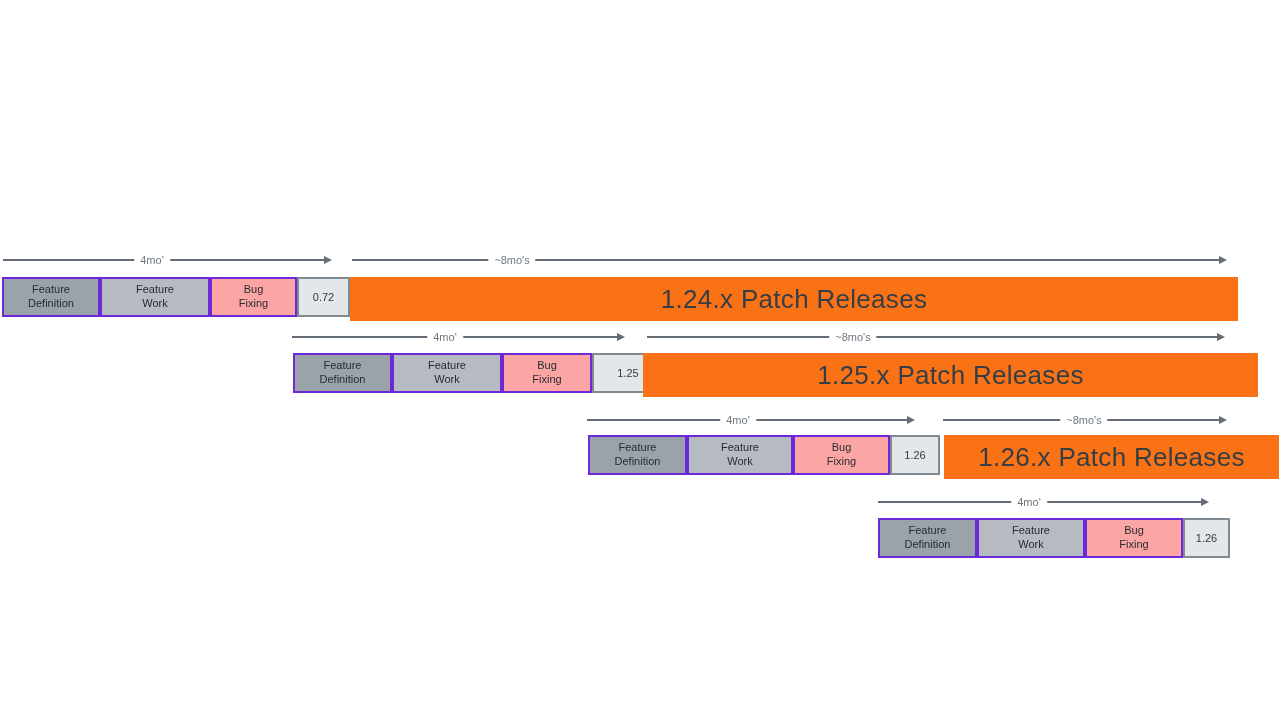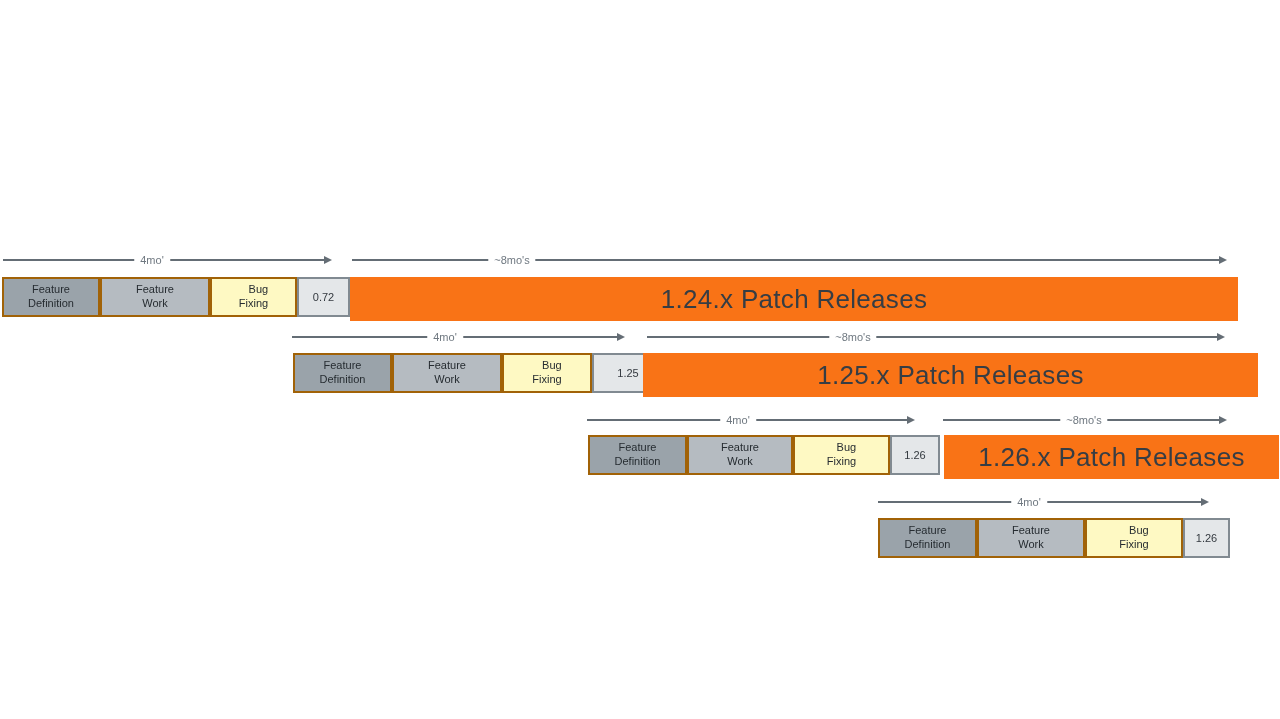--- a/index.html
+++ b/index.html
@@ -4,28 +4,28 @@
 <style>
   html, body { margin:0; padding:0; background:#ffffff; }
   .canvas {
     position:relative; width:1280px; height:719px;
     background:#ffffff; overflow:hidden;
     font-family:"Liberation Sans", sans-serif;
     border-radius:8px;
   }
   .phase {
     position:absolute; box-sizing:border-box; height:40px;
-    border:2px solid #a16207;
+    border:2px solid #6d28d9;
     display:flex; align-items:center; justify-content:center;
     text-align:center; font-size:11px; line-height:1.25;
     color:#262c31; white-space:pre-line;
   }
   .fd { background:#9aa3aa; }
   .fw { background:#b5bbc1; }
-  .bf { background:#fef9c3;text-align:right; }
+  .bf { background:#fca5a5; }
   .ver {
     position:absolute; box-sizing:border-box; height:40px;
     border:2px solid #818a91; background:#e4e7e9;
     display:flex; align-items:center; justify-content:center;
     font-size:11px; color:#33393f;
   }
   .bar {
     position:absolute; height:44px; background:#f97316;
     display:flex; align-items:center; justify-content:center;
     font-size:26px; color:#363d44; letter-spacing:0.3px;

